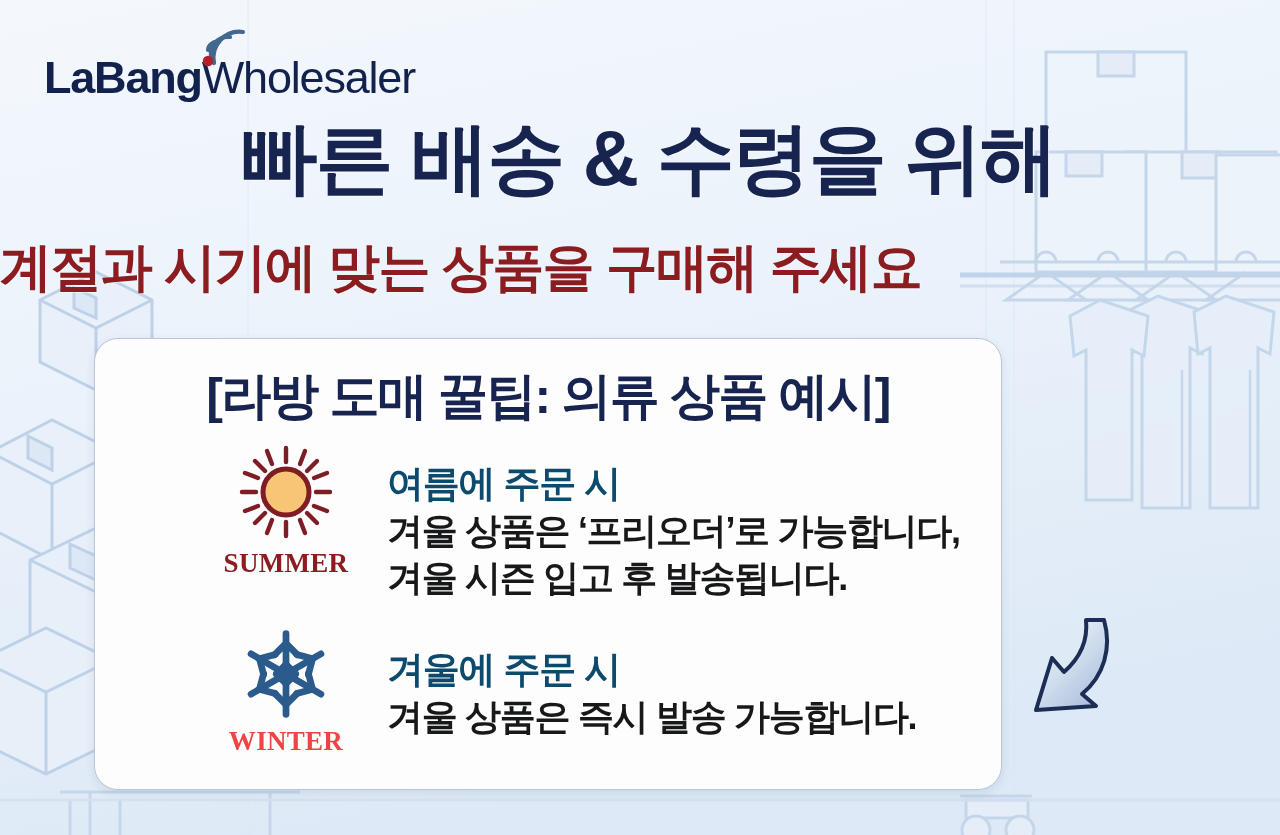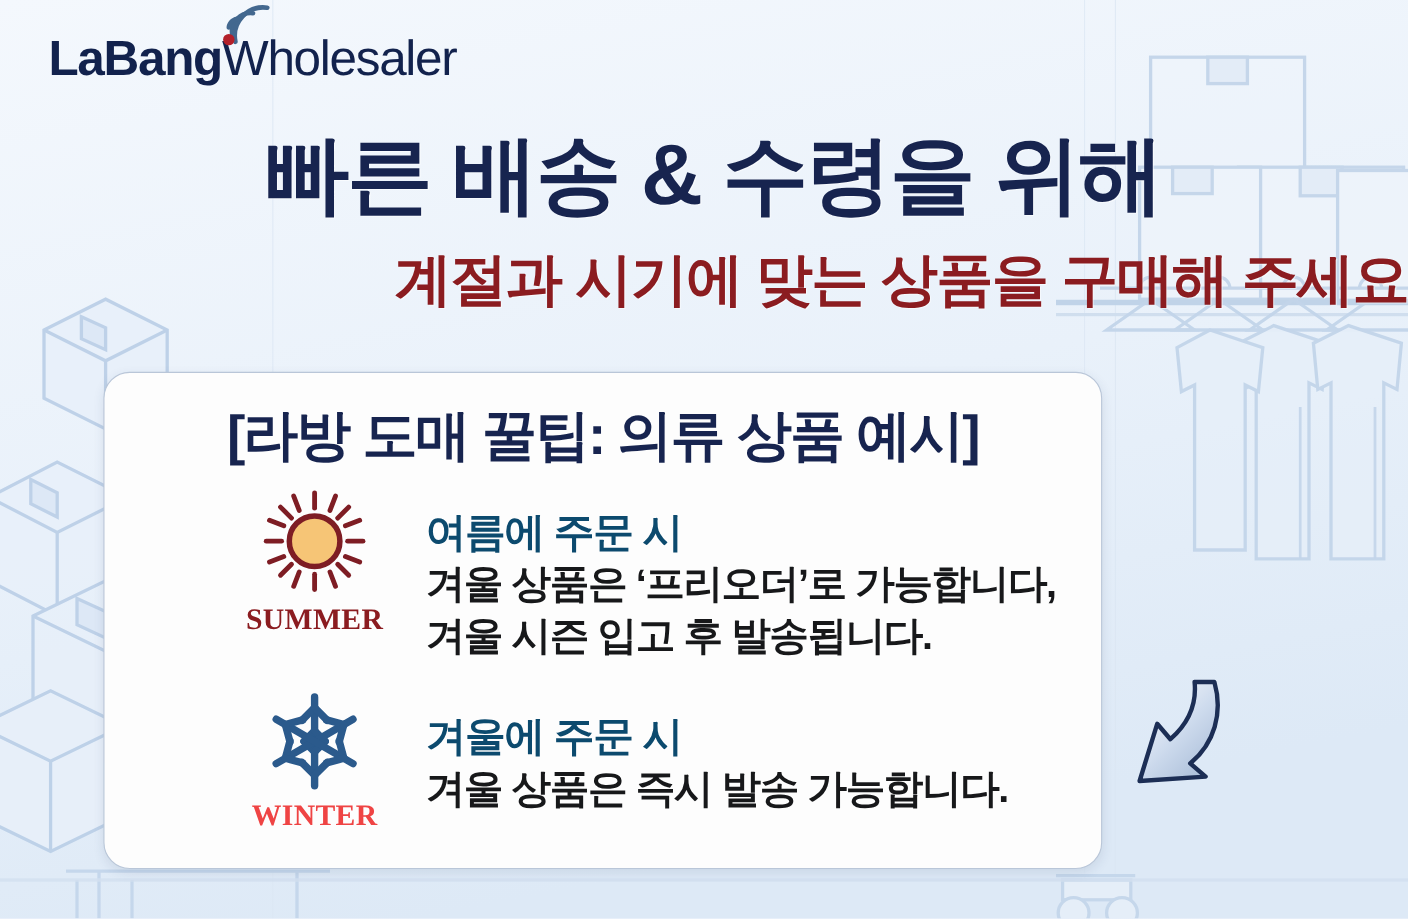--- a/index.html
+++ b/index.html
@@ -26,23 +26,23 @@
     inset: 0;
     width: 1280px;
     height: 835px;
     pointer-events: none;
   }
 
   
   .logo-wrap {
     position: absolute;
     left: 44px;
-    top: 20px;
+    top: 36px;
     display: flex;
-    align-items: center;
+    align-items: flex-end;
     height: 64px;
   }
   .logo-text {
     position: relative;
     font-size: 45px;
     letter-spacing: -1.2px;
     line-height: 1;
     color: #12224d;
     white-space: nowrap;
   }
@@ -67,22 +67,22 @@
     font-weight: 900;
     letter-spacing: -2px;
     line-height: 1.05;
     color: #17244f;
     text-shadow: 1px 1px 0 rgba(255,255,255,0.55);
   }
   .subheadline {
     position: absolute;
     left: 0;
     right: 0;
-    top: 228px;
-    text-align: right;
+    top: 240px;
+    text-align: left;
     font-size: 52px;
     font-weight: 900;
     letter-spacing: -1.6px;
     line-height: 1.05;
     color: #8b1c20;
     text-shadow: 1px 1px 0 rgba(255,255,255,0.5);
   }
 
   
   .card {

